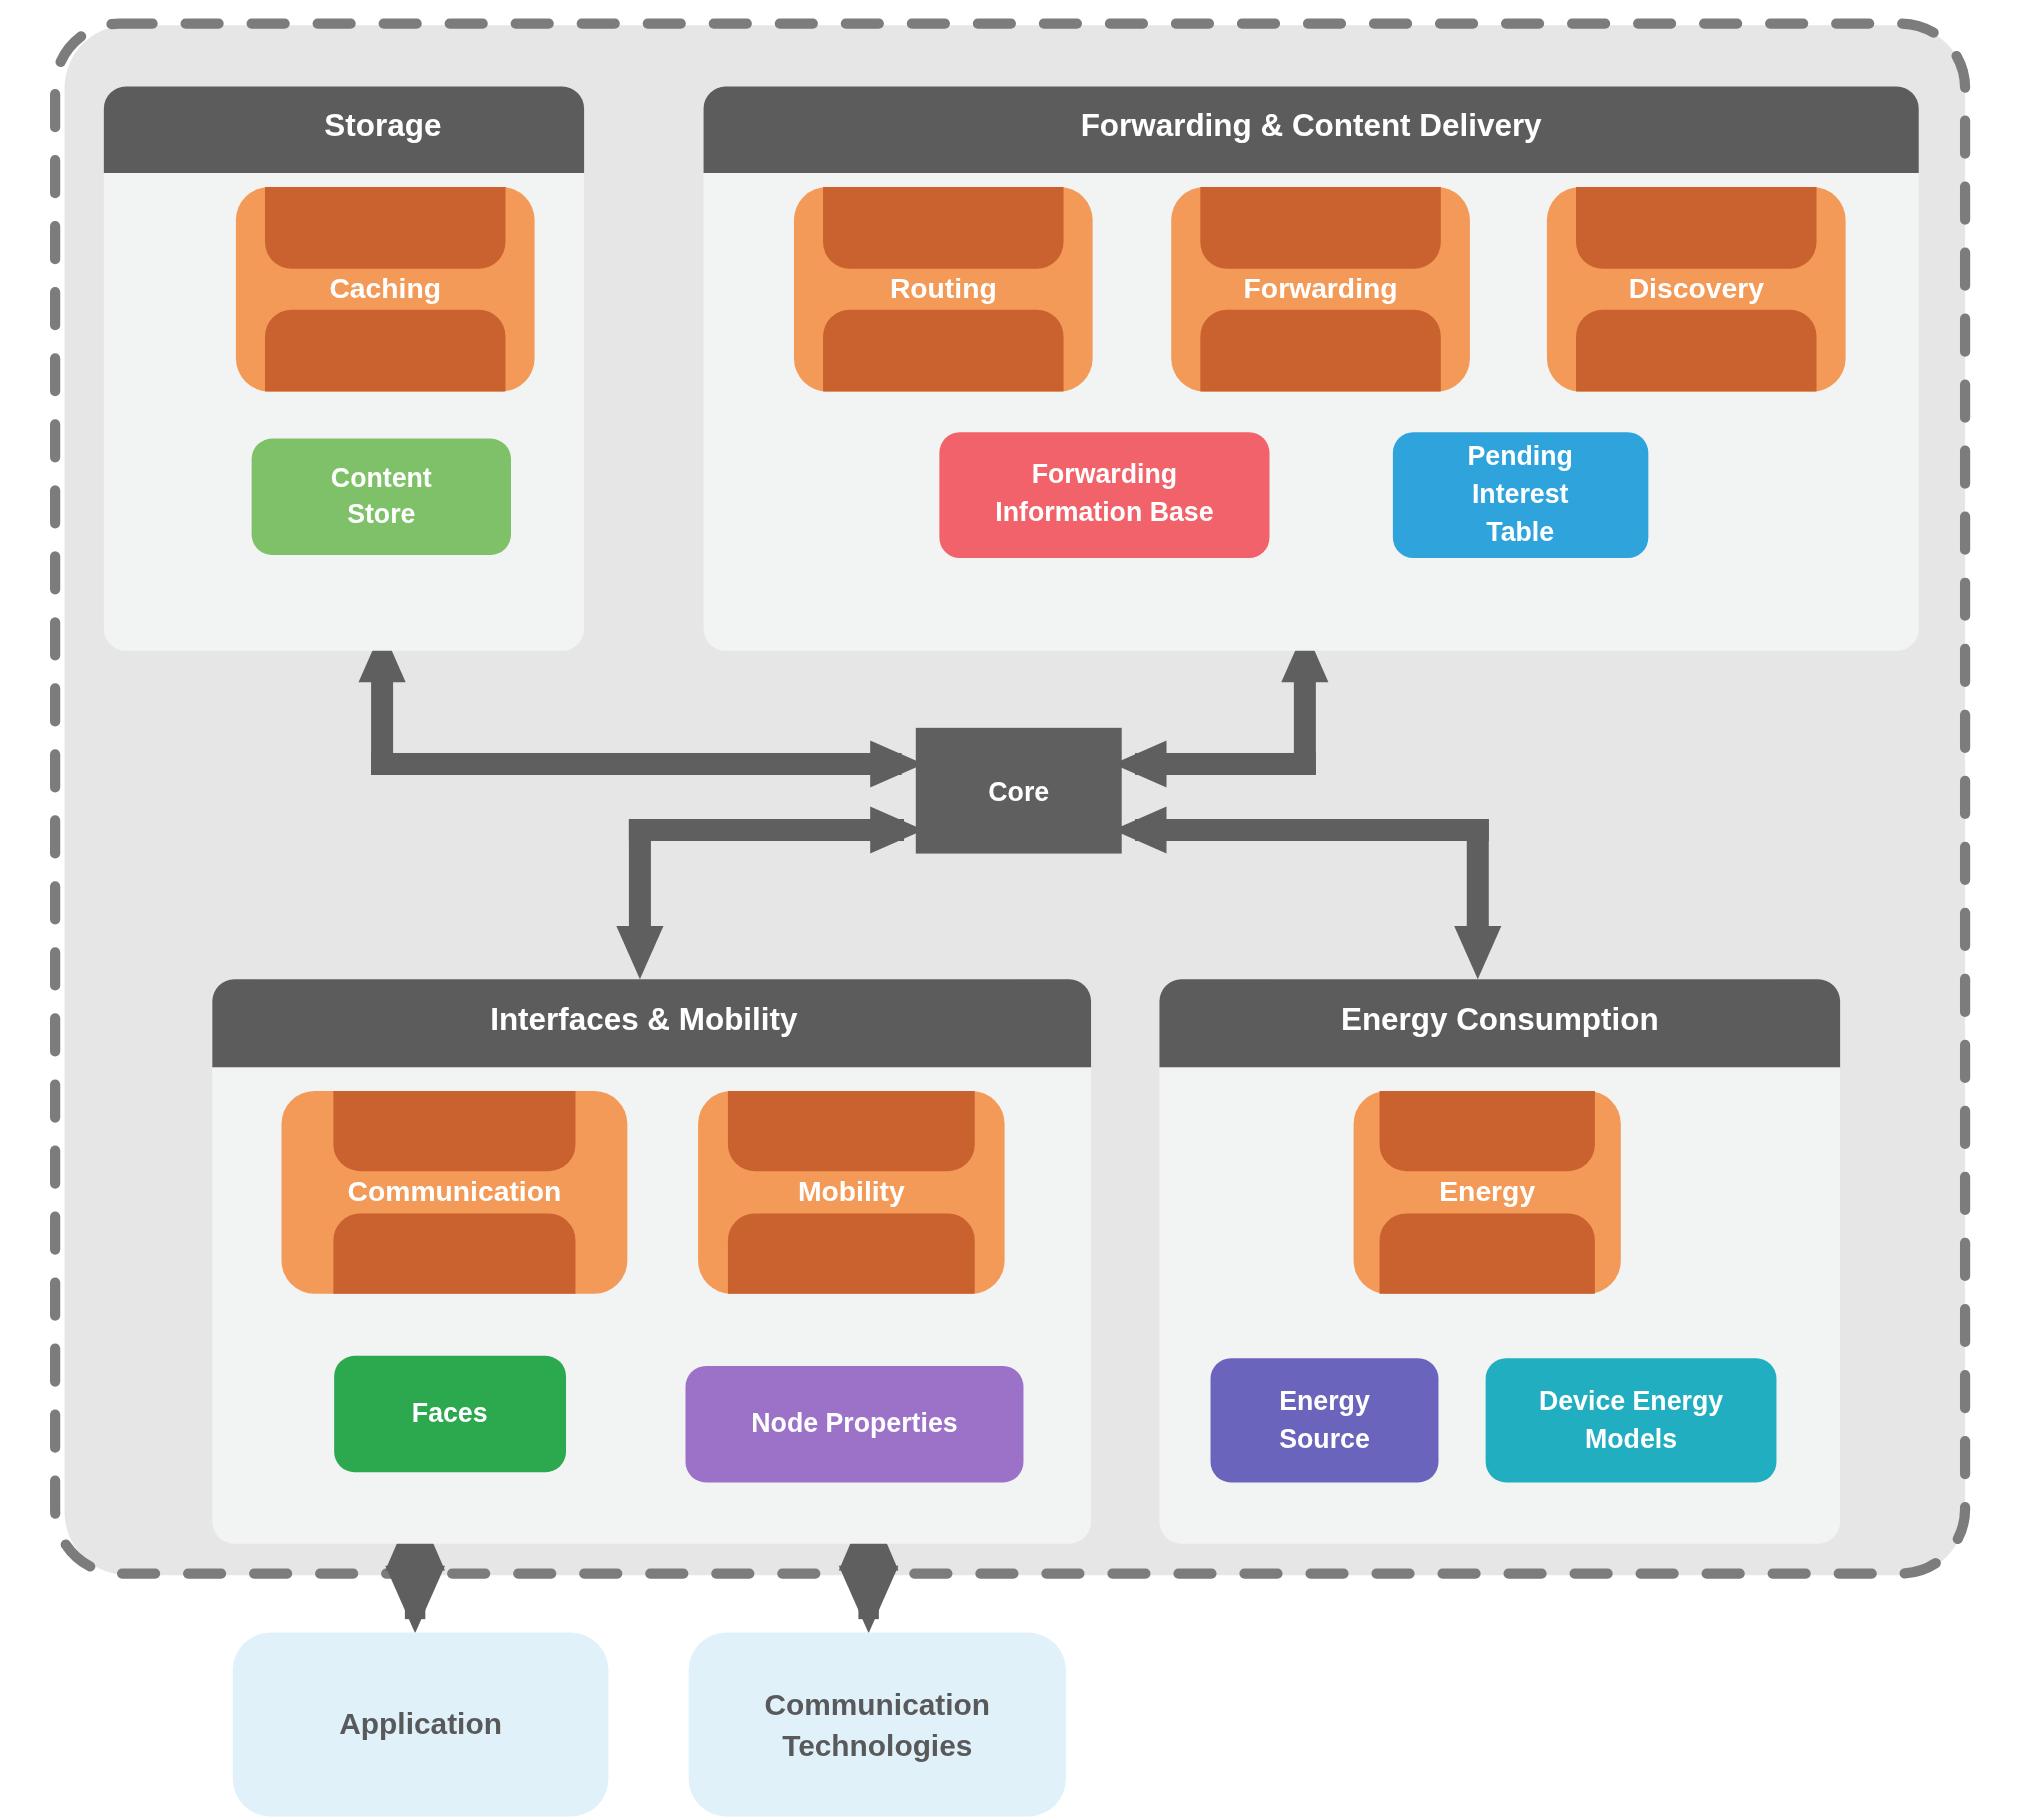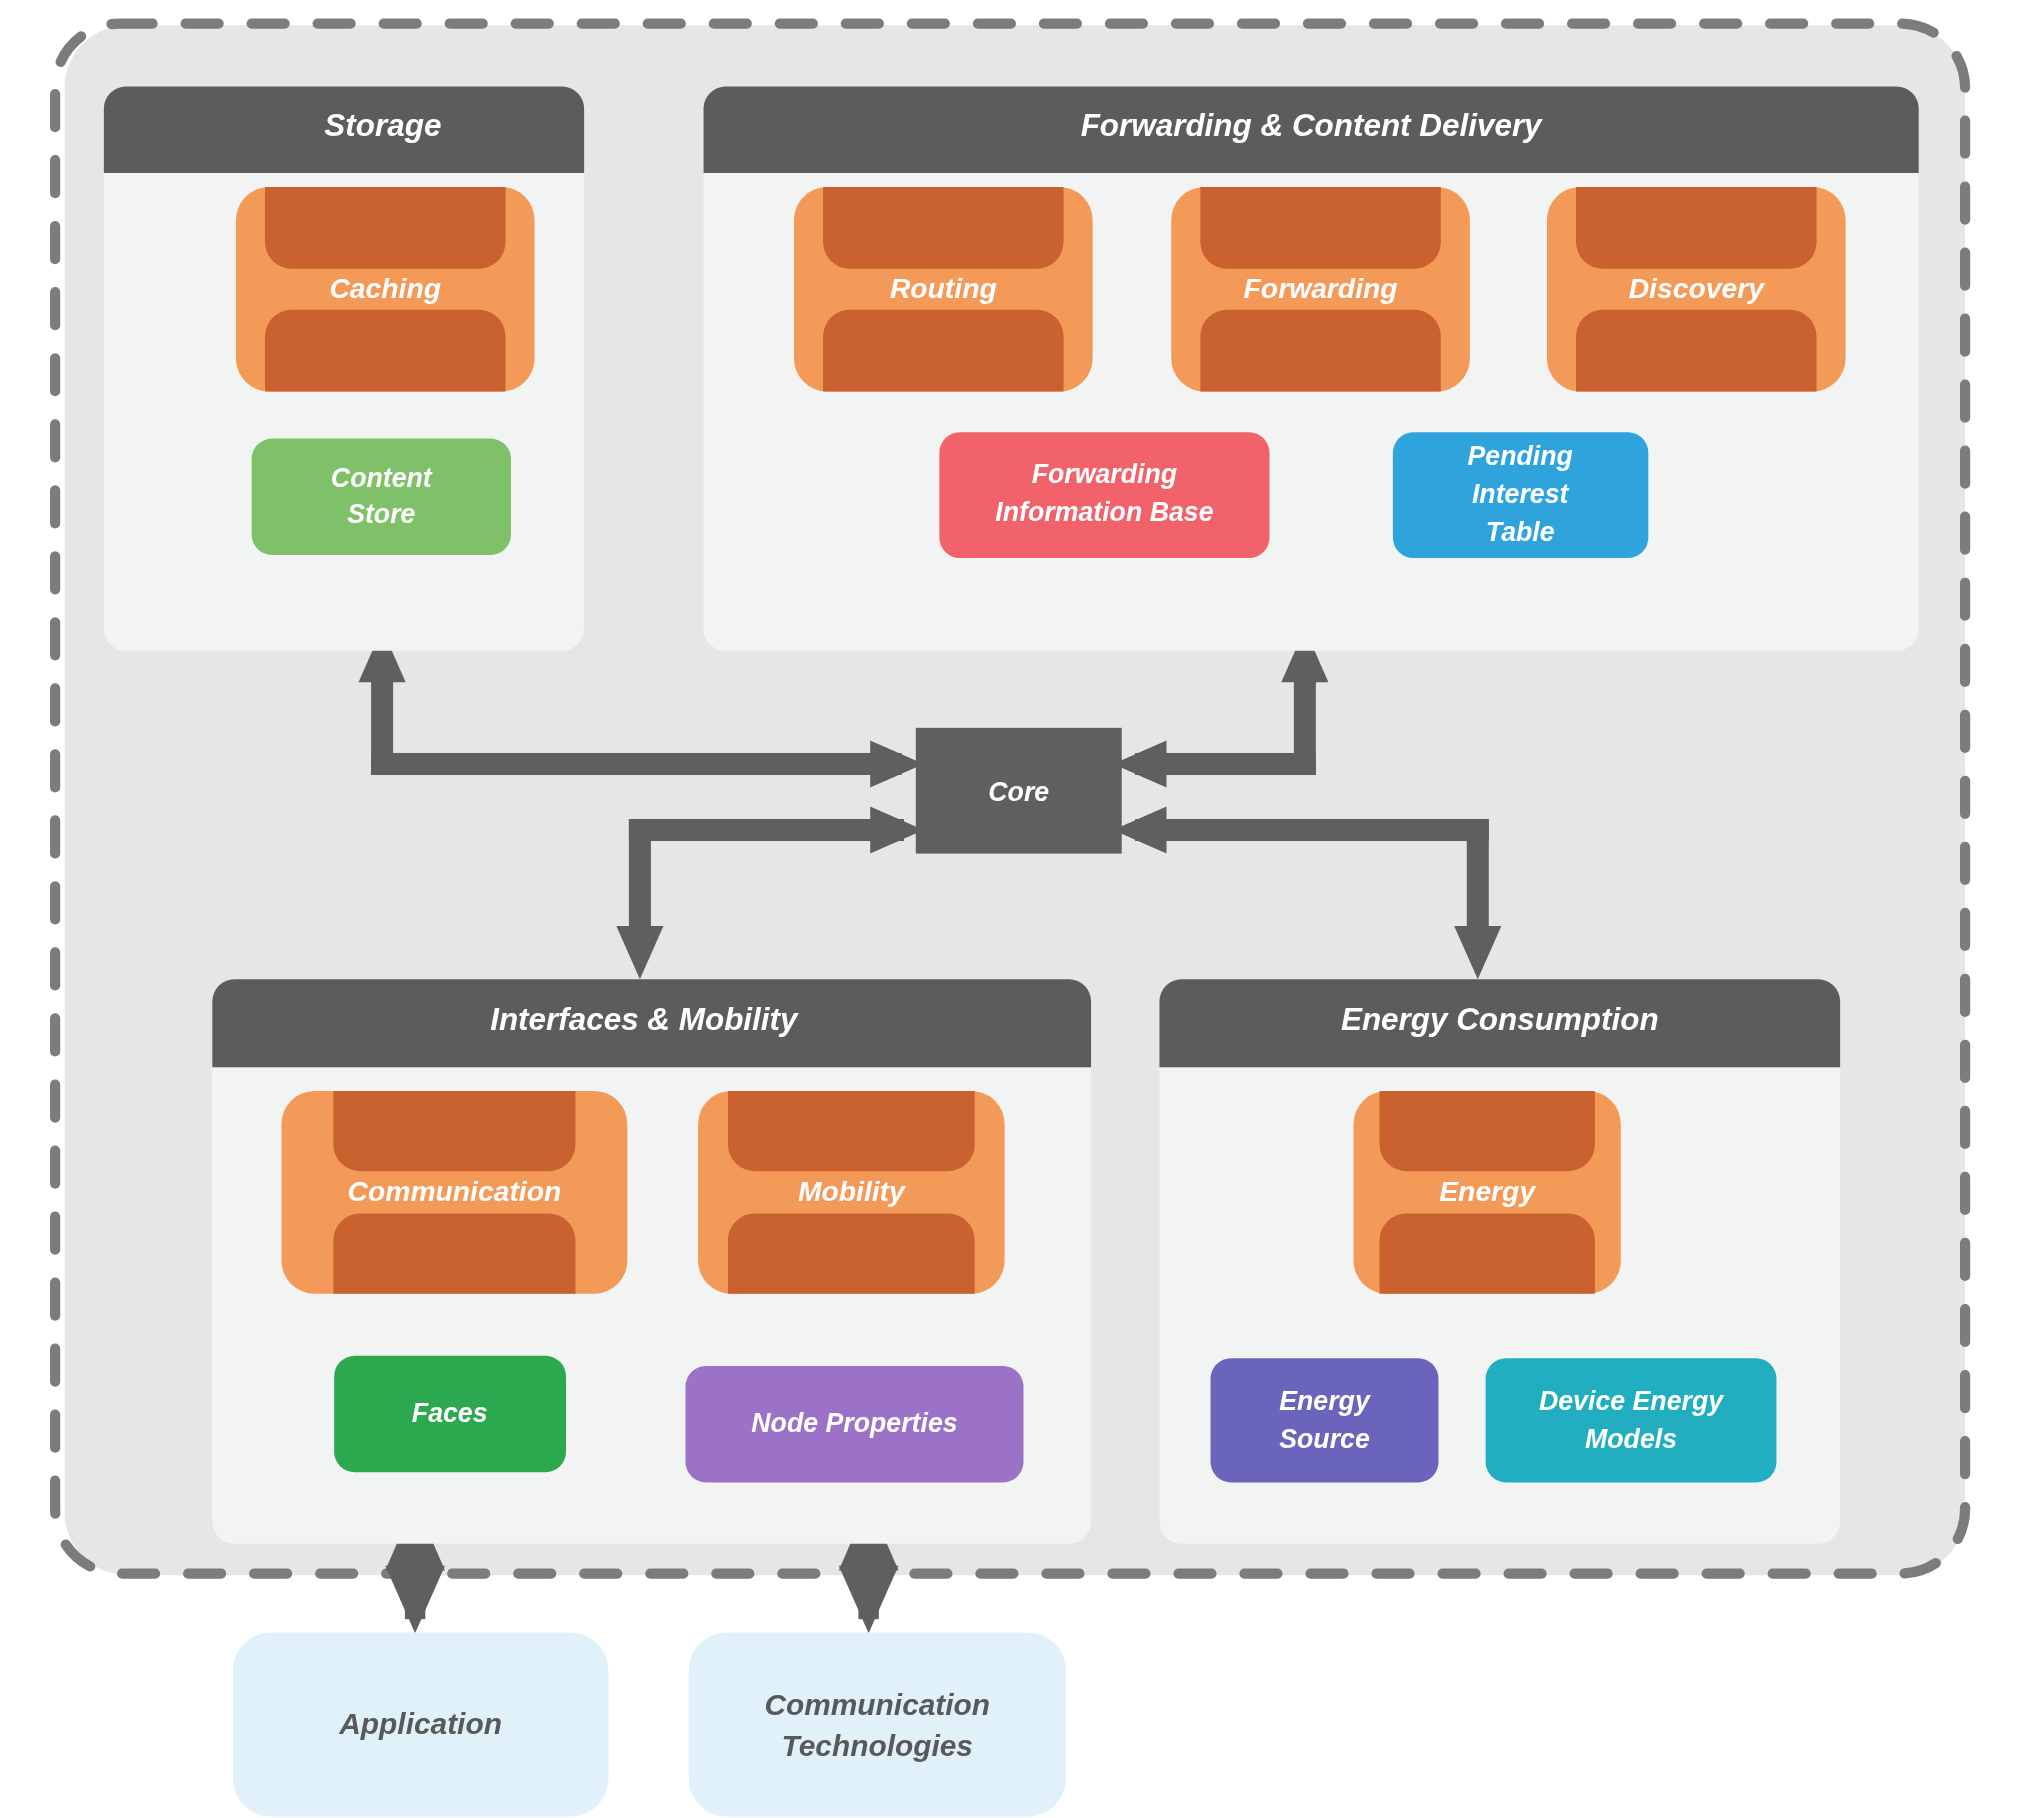--- a/index.html
+++ b/index.html
@@ -10,21 +10,20 @@
   body {
     width: 2021px;
     height: 1818px;
     font-family: "Liberation Sans", sans-serif;
     overflow: hidden;
   }
   #diagram-root {
     position: relative;
     width: 2021px;
     height: 1818px;
-    font-style: italic;
   }
   svg.layer {
     position: absolute;
     top: 0;
     left: 0;
     width: 2021px;
     height: 1818px;
   }
   .label {
     font-family: "Liberation Sans", sans-serif;

